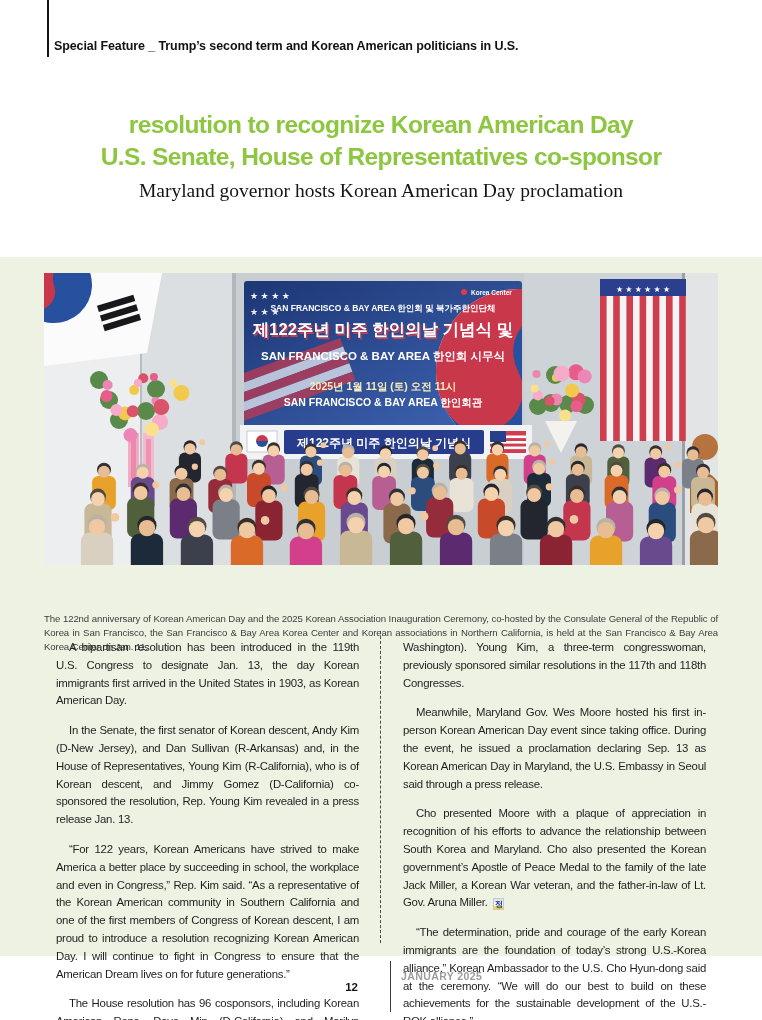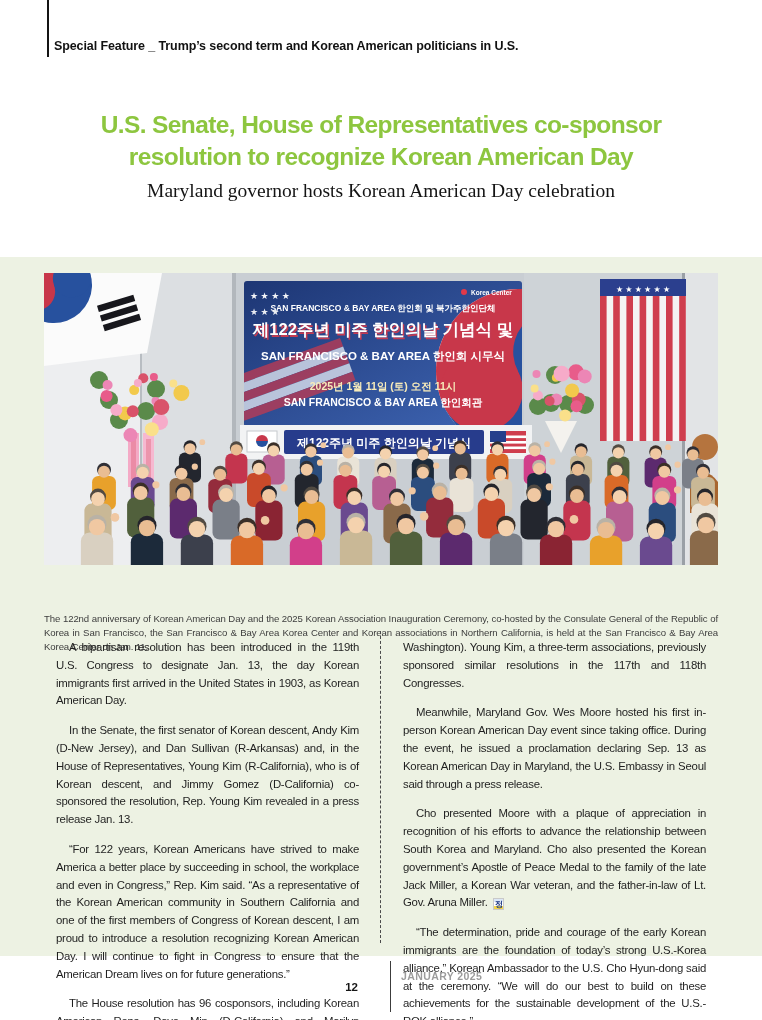--- a/index.html
+++ b/index.html
@@ -43,24 +43,24 @@
 </style>
 </head>
 <body>
 
 <div class="page">
 
   <div class="kicker-rule"></div>
   <div class="kicker">Special Feature _ Trump’s second term and Korean American politicians in U.S.</div>
 
   <div class="headline" style="color:#8dc63f;">
+    <div>resolution to recognize Korean American Day</div>
     <div>U.S. Senate, House of Representatives co-sponsor</div>
-    <div>resolution to recognize Korean American Day</div>
   </div>
-  <div class="deck">Maryland governor hosts Korean American Day celebration</div>
+  <div class="deck">Maryland governor hosts Korean American Day proclamation</div>
 
   <div class="band" style="background: rgb(237, 242, 227);"></div>
 
   <div class="photo">
     <svg width="674" height="292" viewBox="0 0 674 292" xmlns="http://www.w3.org/2000/svg">
       <defs>
         <linearGradient id="bnr" x1="0" y1="0" x2="1" y2="1">
           <stop offset="0" stop-color="#1d3674"></stop>
             <stop offset="1" stop-color="#3f66b5"></stop>
         </linearGradient>
@@ -422,21 +422,21 @@
   <div class="caption">The 122nd anniversary of Korean American Day and the 2025 Korean Association Inauguration Ceremony, co-hosted by the Consulate General of the Republic of Korea in San Francisco, the San Francisco &amp; Bay Area Korea Center and Korean associations in Northern California, is held at the San Francisco &amp; Bay Area Korea Center on Jan. 11.</div>
 
   <div class="article-col col-left">
       <p>A bipartisan resolution has been introduced in the 119th U.S. Congress to designate Jan. 13, the day Korean immigrants first arrived in the United States in 1903, as Korean American Day.</p>
       <p>In the Senate, the first senator of Korean descent, Andy Kim (D-New Jersey), and Dan Sullivan (R-Arkansas) and, in the House of Representatives, Young Kim (R-California), who is of Korean descent, and Jimmy Gomez (D-California) co-sponsored the resolution, Rep. Young Kim revealed in a press release Jan. 13.</p>
       <p>“For 122 years, Korean Americans have strived to make America a better place by succeeding in school, the workplace and even in Congress,” Rep. Kim said. “As a representative of the Korean American community in Southern California and one of the first members of Congress of Korean descent, I am proud to introduce a resolution recognizing Korean American Day. I will continue to fight in Congress to ensure that the American Dream lives on for future generations.”</p>
       <p>The House resolution has 96 cosponsors, including Korean American Reps. Dave Min (D-California) and Marilyn Strickland (D-</p>
     </div>
   <div class="col-divider"></div>
   <div class="article-col col-right">
-      <p class="no-indent">Washington). Young Kim, a three-term associations, previously sponsored similar resolutions in the 117th and 118th Congresses.</p>
+      <p class="no-indent">Washington). Young Kim, a three-term congresswoman, previously sponsored similar resolutions in the 117th and 118th Congresses.</p>
       <p>Meanwhile, Maryland Gov. Wes Moore hosted his first in-person Korean American Day event since taking office. During the event, he issued a proclamation declaring Sep. 13 as Korean American Day in Maryland, the U.S. Embassy in Seoul said through a press release.</p>
       <p>Cho presented Moore with a plaque of appreciation in recognition of his efforts to advance the relationship between South Korea and Maryland. Cho also presented the Korean government’s Apostle of Peace Medal to the family of the late Jack Miller, a Korean War veteran, and the father-in-law of Lt. Gov. Aruna Miller. <span class="end-mark">정</span></p>
       <p>“The determination, pride and courage of the early Korean immigrants are the foundation of today’s strong U.S.-Korea alliance,” Korean Ambassador to the U.S. Cho Hyun-dong said at the ceremony. “We will do our best to build on these achievements for the sustainable development of the U.S.-ROK alliance.”</p>
     </div>
 
   <div class="footer-page">12</div>
   <div class="footer-rule"></div>
   <div class="footer-issue">JANUARY 2025</div>
 
 </div>

